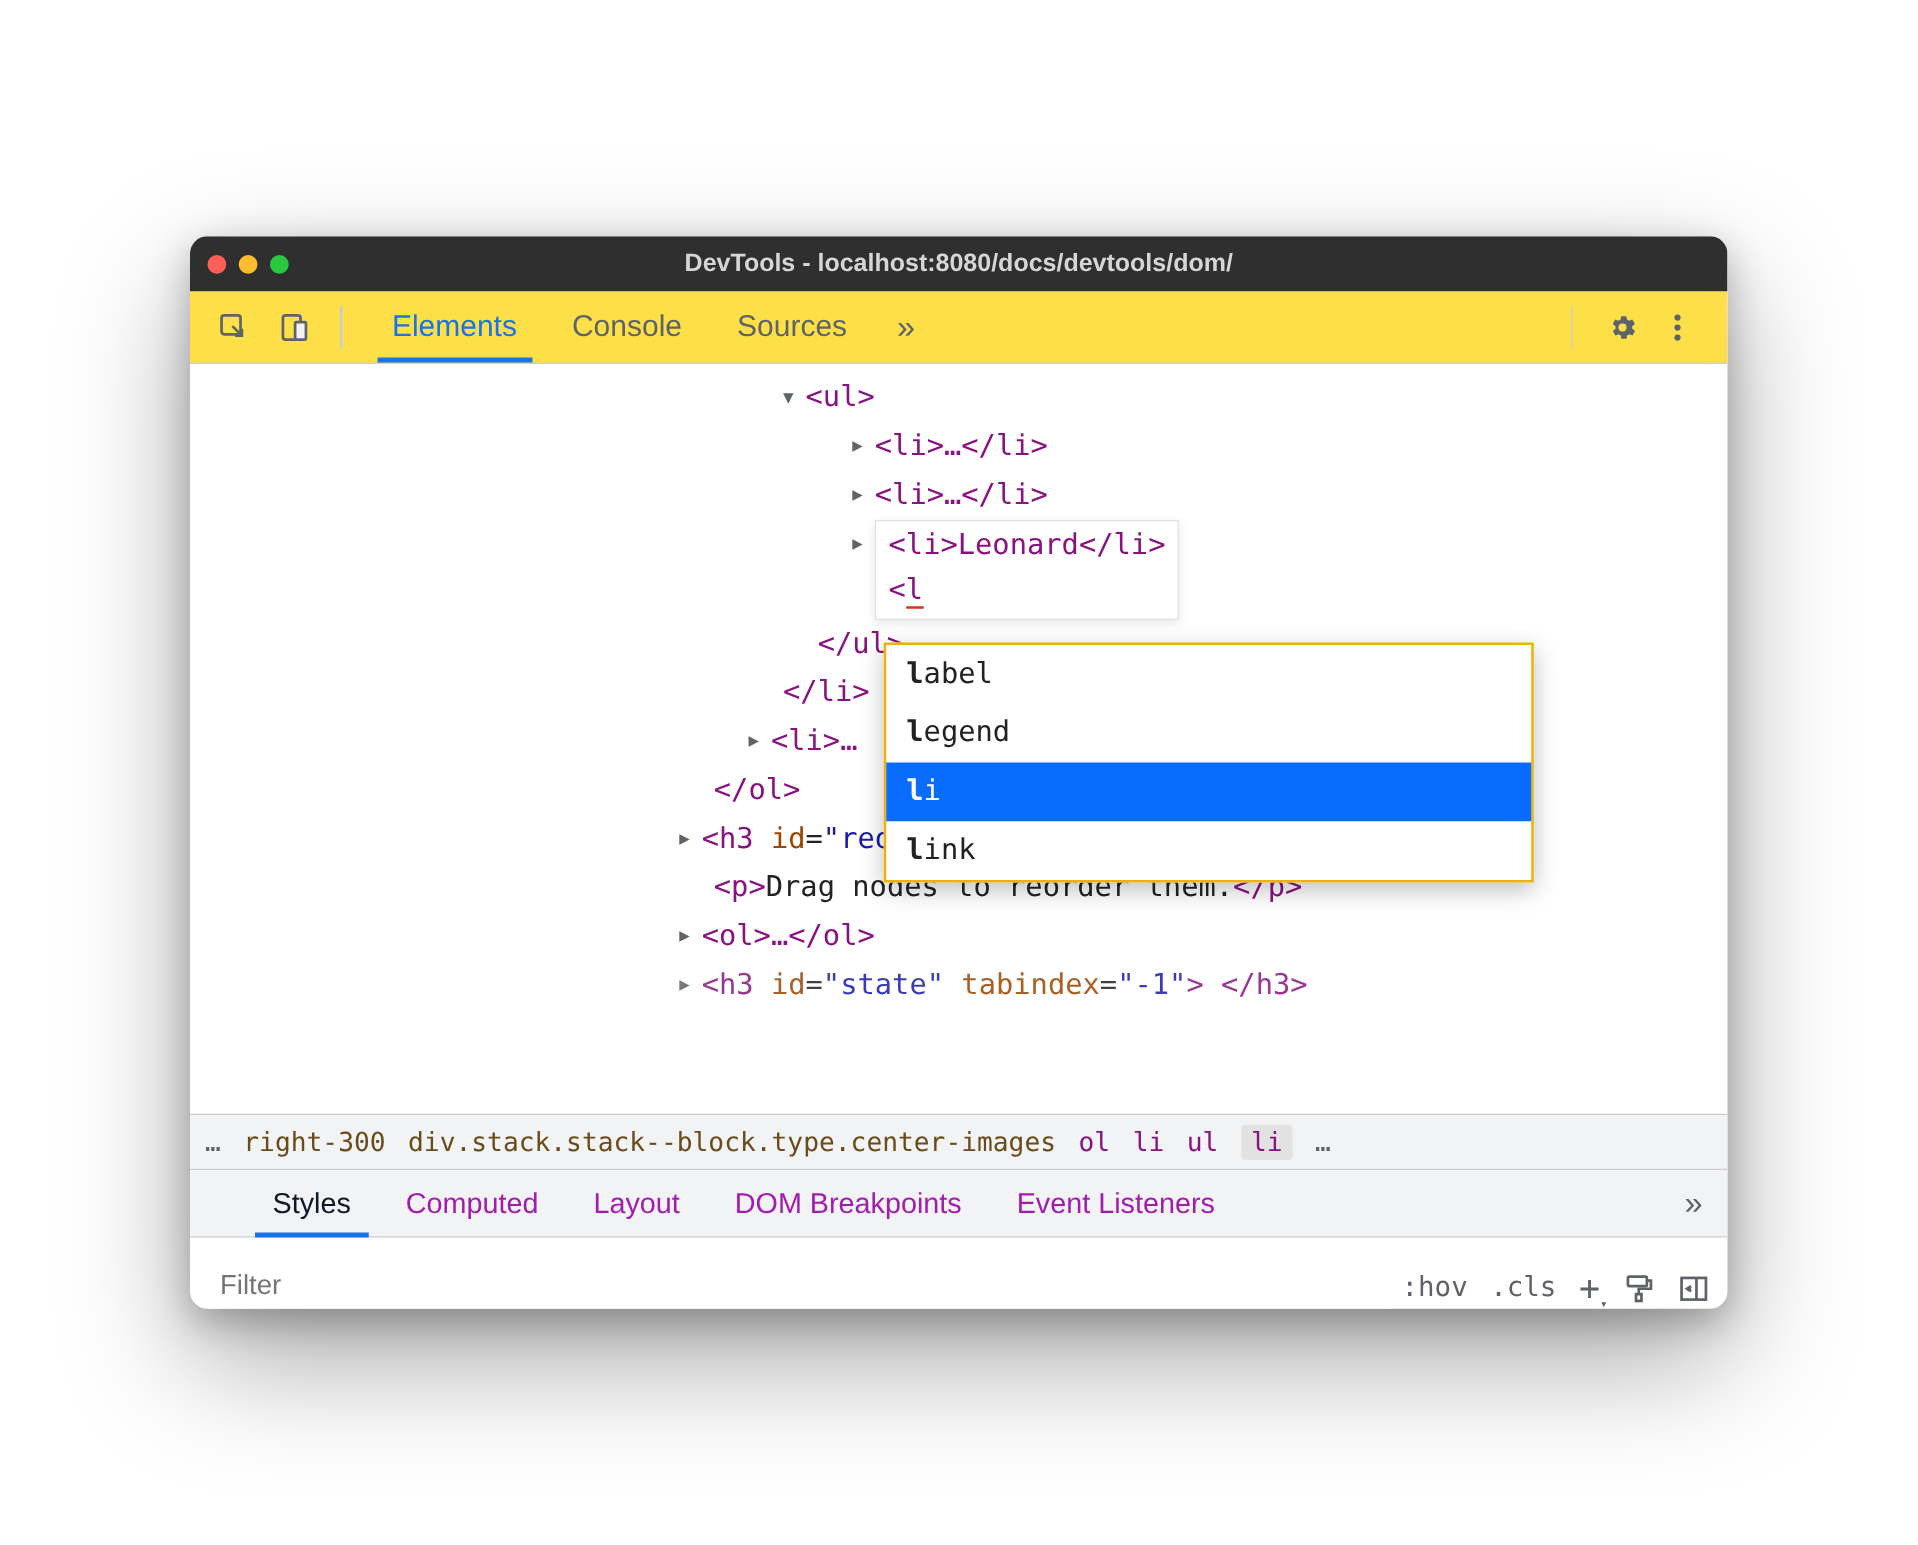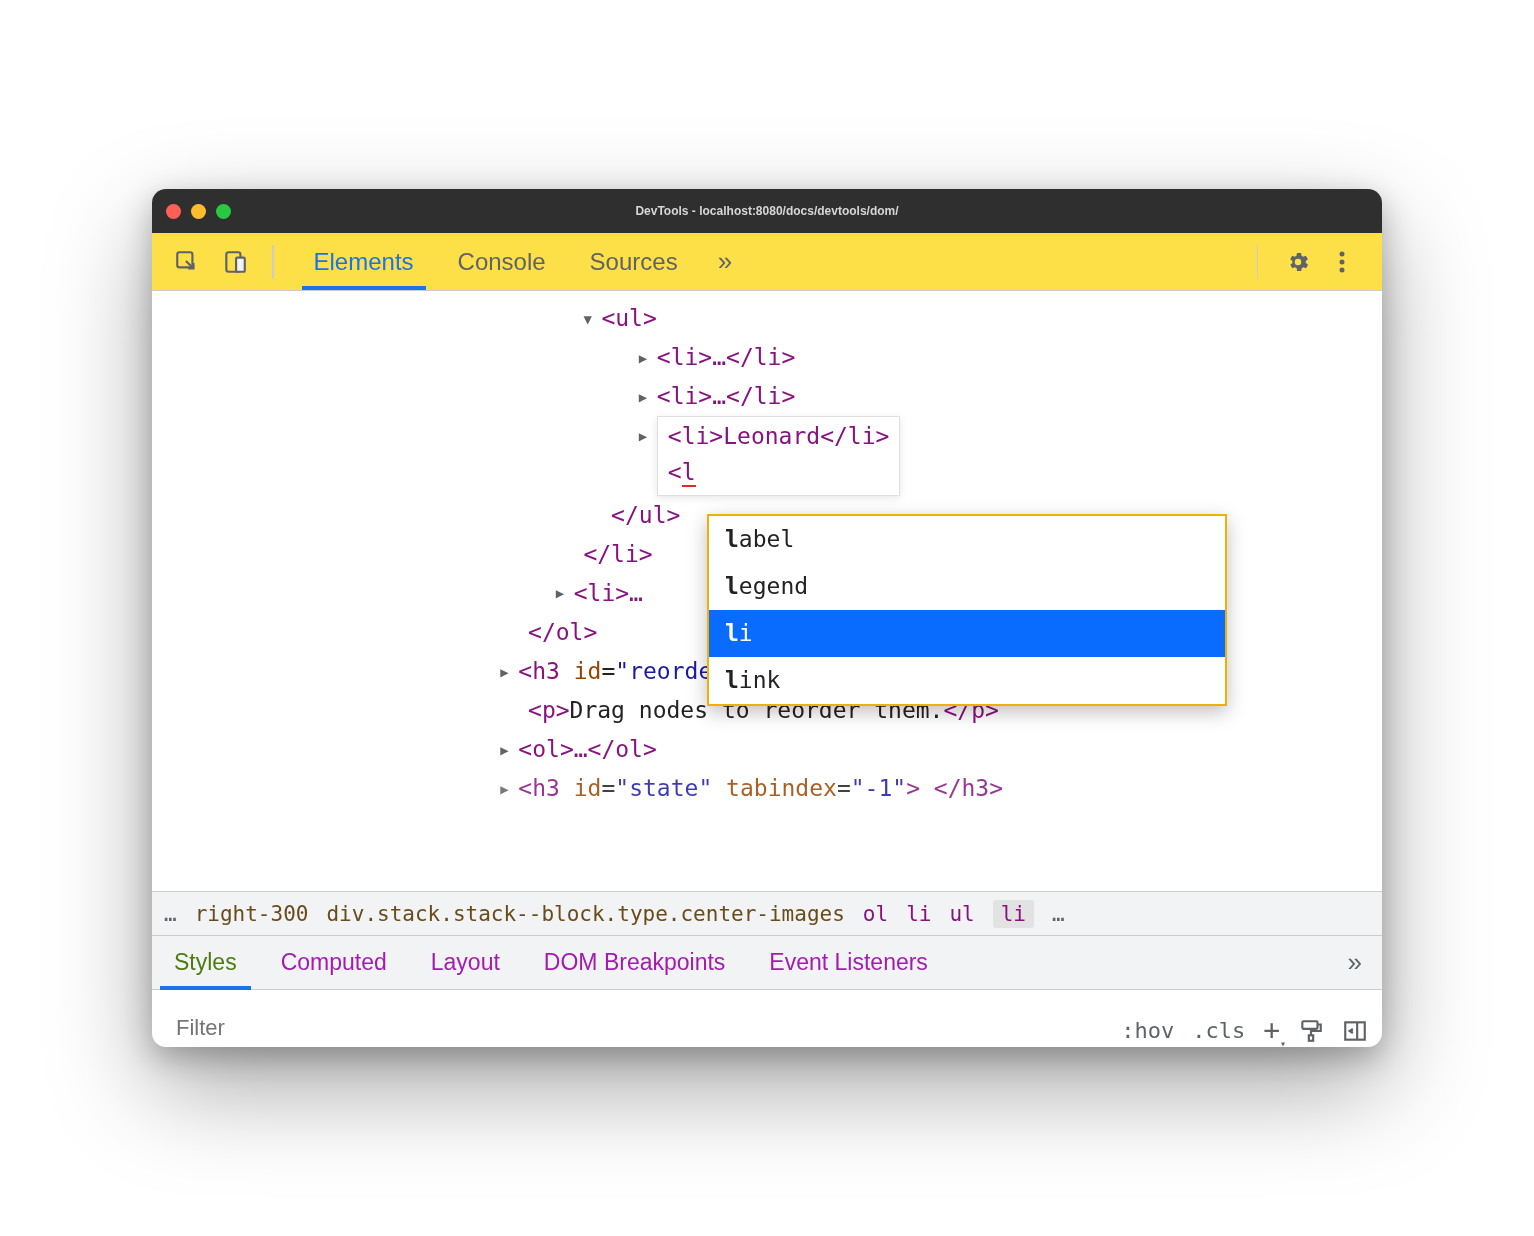--- a/index.html
+++ b/index.html
@@ -29,21 +29,21 @@
 .traffic { display: flex; gap: 10px; }
 .traffic div { width: 15px; height: 15px; border-radius: 50%; }
 .t-close { background: #ff5f57; }
 .t-min { background: #febc2e; }
 .t-max { background: #28c840; }
 .title {
   position: absolute;
   left: 50%;
   transform: translateX(-50%);
   color: #d6d6d6;
-  font-size: 12px;
+  font-size: 20px;
   font-weight: 600;
 }
 .toolbar {
   height: 58px;
   background: #fde047;
   border-bottom: 1.5px solid #cacccd;
   display: flex;
   align-items: center;
   padding: 0 18px;
 }
@@ -78,21 +78,21 @@
 
 .dom-panel {
   height: 600px;
   overflow: hidden;
   font-family: Menlo, Monaco, Consolas, monospace;
   font-size: 23px;
   line-height: 1.7;
   padding: 8px 0;
   position: relative;
 }
-.dom-line { white-space: pre; padding-left: 16px; }
+.dom-line { white-space: pre; padding-left: 16px; margin-left: 43px; }
 .tri { display:inline-block; width:14px; color:#5f6368; font-size:14px; margin-right:4px; vertical-align:middle; }
 .tri.down::before { content:"▼"; }
 .tri.right::before { content:"▶"; }
 .tag { color:#881280; }
 .attr-name { color:#994500; }
 .attr-val { color:#1a1aa6; }
 .txt { color:#222; }
 
 .edit-box {
   display:inline-block;
@@ -146,21 +146,21 @@
   padding: 0 0;
 }
 .sub-tab {
   display:flex; align-items:center;
   padding:0 22px;
   font-size:23px;
   color:#a21caf;
   cursor:pointer;
   position:relative;
 }
-.sub-tab.active { color:#4d7c0f; font-weight:500; }
+.sub-tab.active { color:#0f172a; font-weight:500;margin-left:44px; }
 .sub-tab.active::after {
   content:""; position:absolute; bottom:-1px; left:8px; right:8px; height:4px; background:#1a73e8;
 }
 .sub-more { margin-left:auto; padding:0 20px; display:flex; align-items:center; font-size:26px; color:#5f6368; cursor:pointer;}
 
 .filter-row {
   height: 58px;
   border-top:1.5px solid #cacccd;
   display:flex;
   align-items:flex-end;

